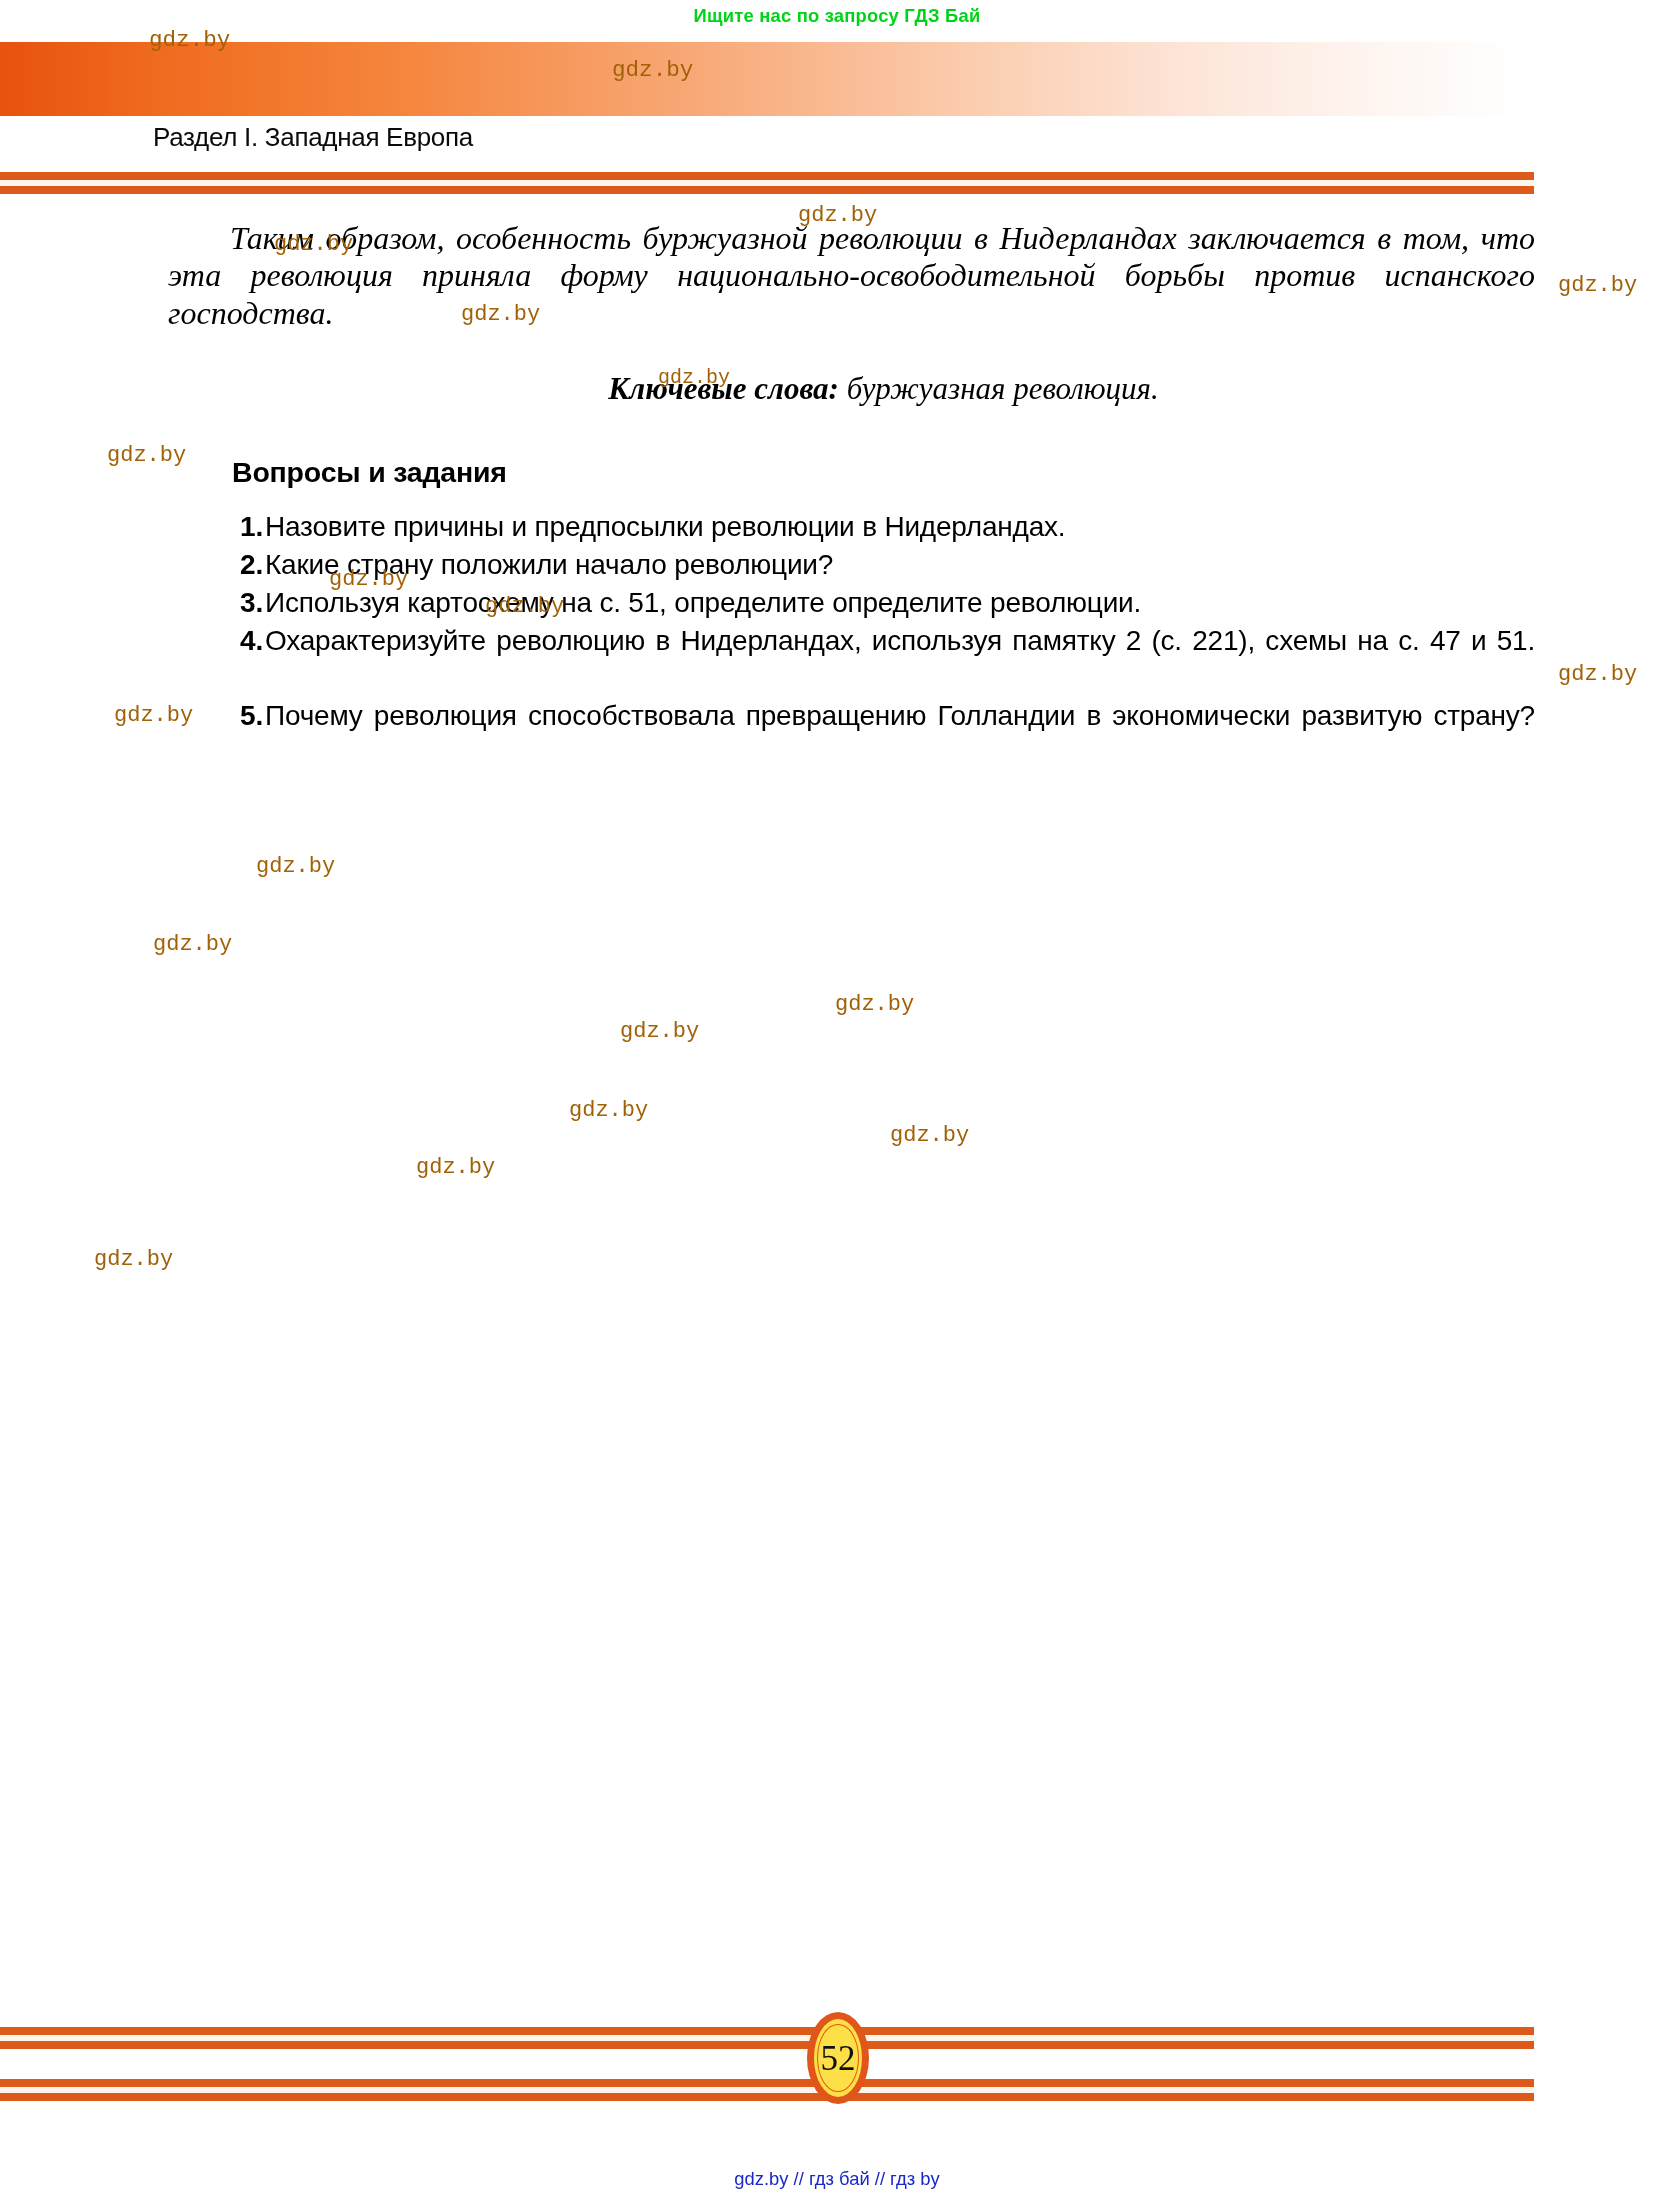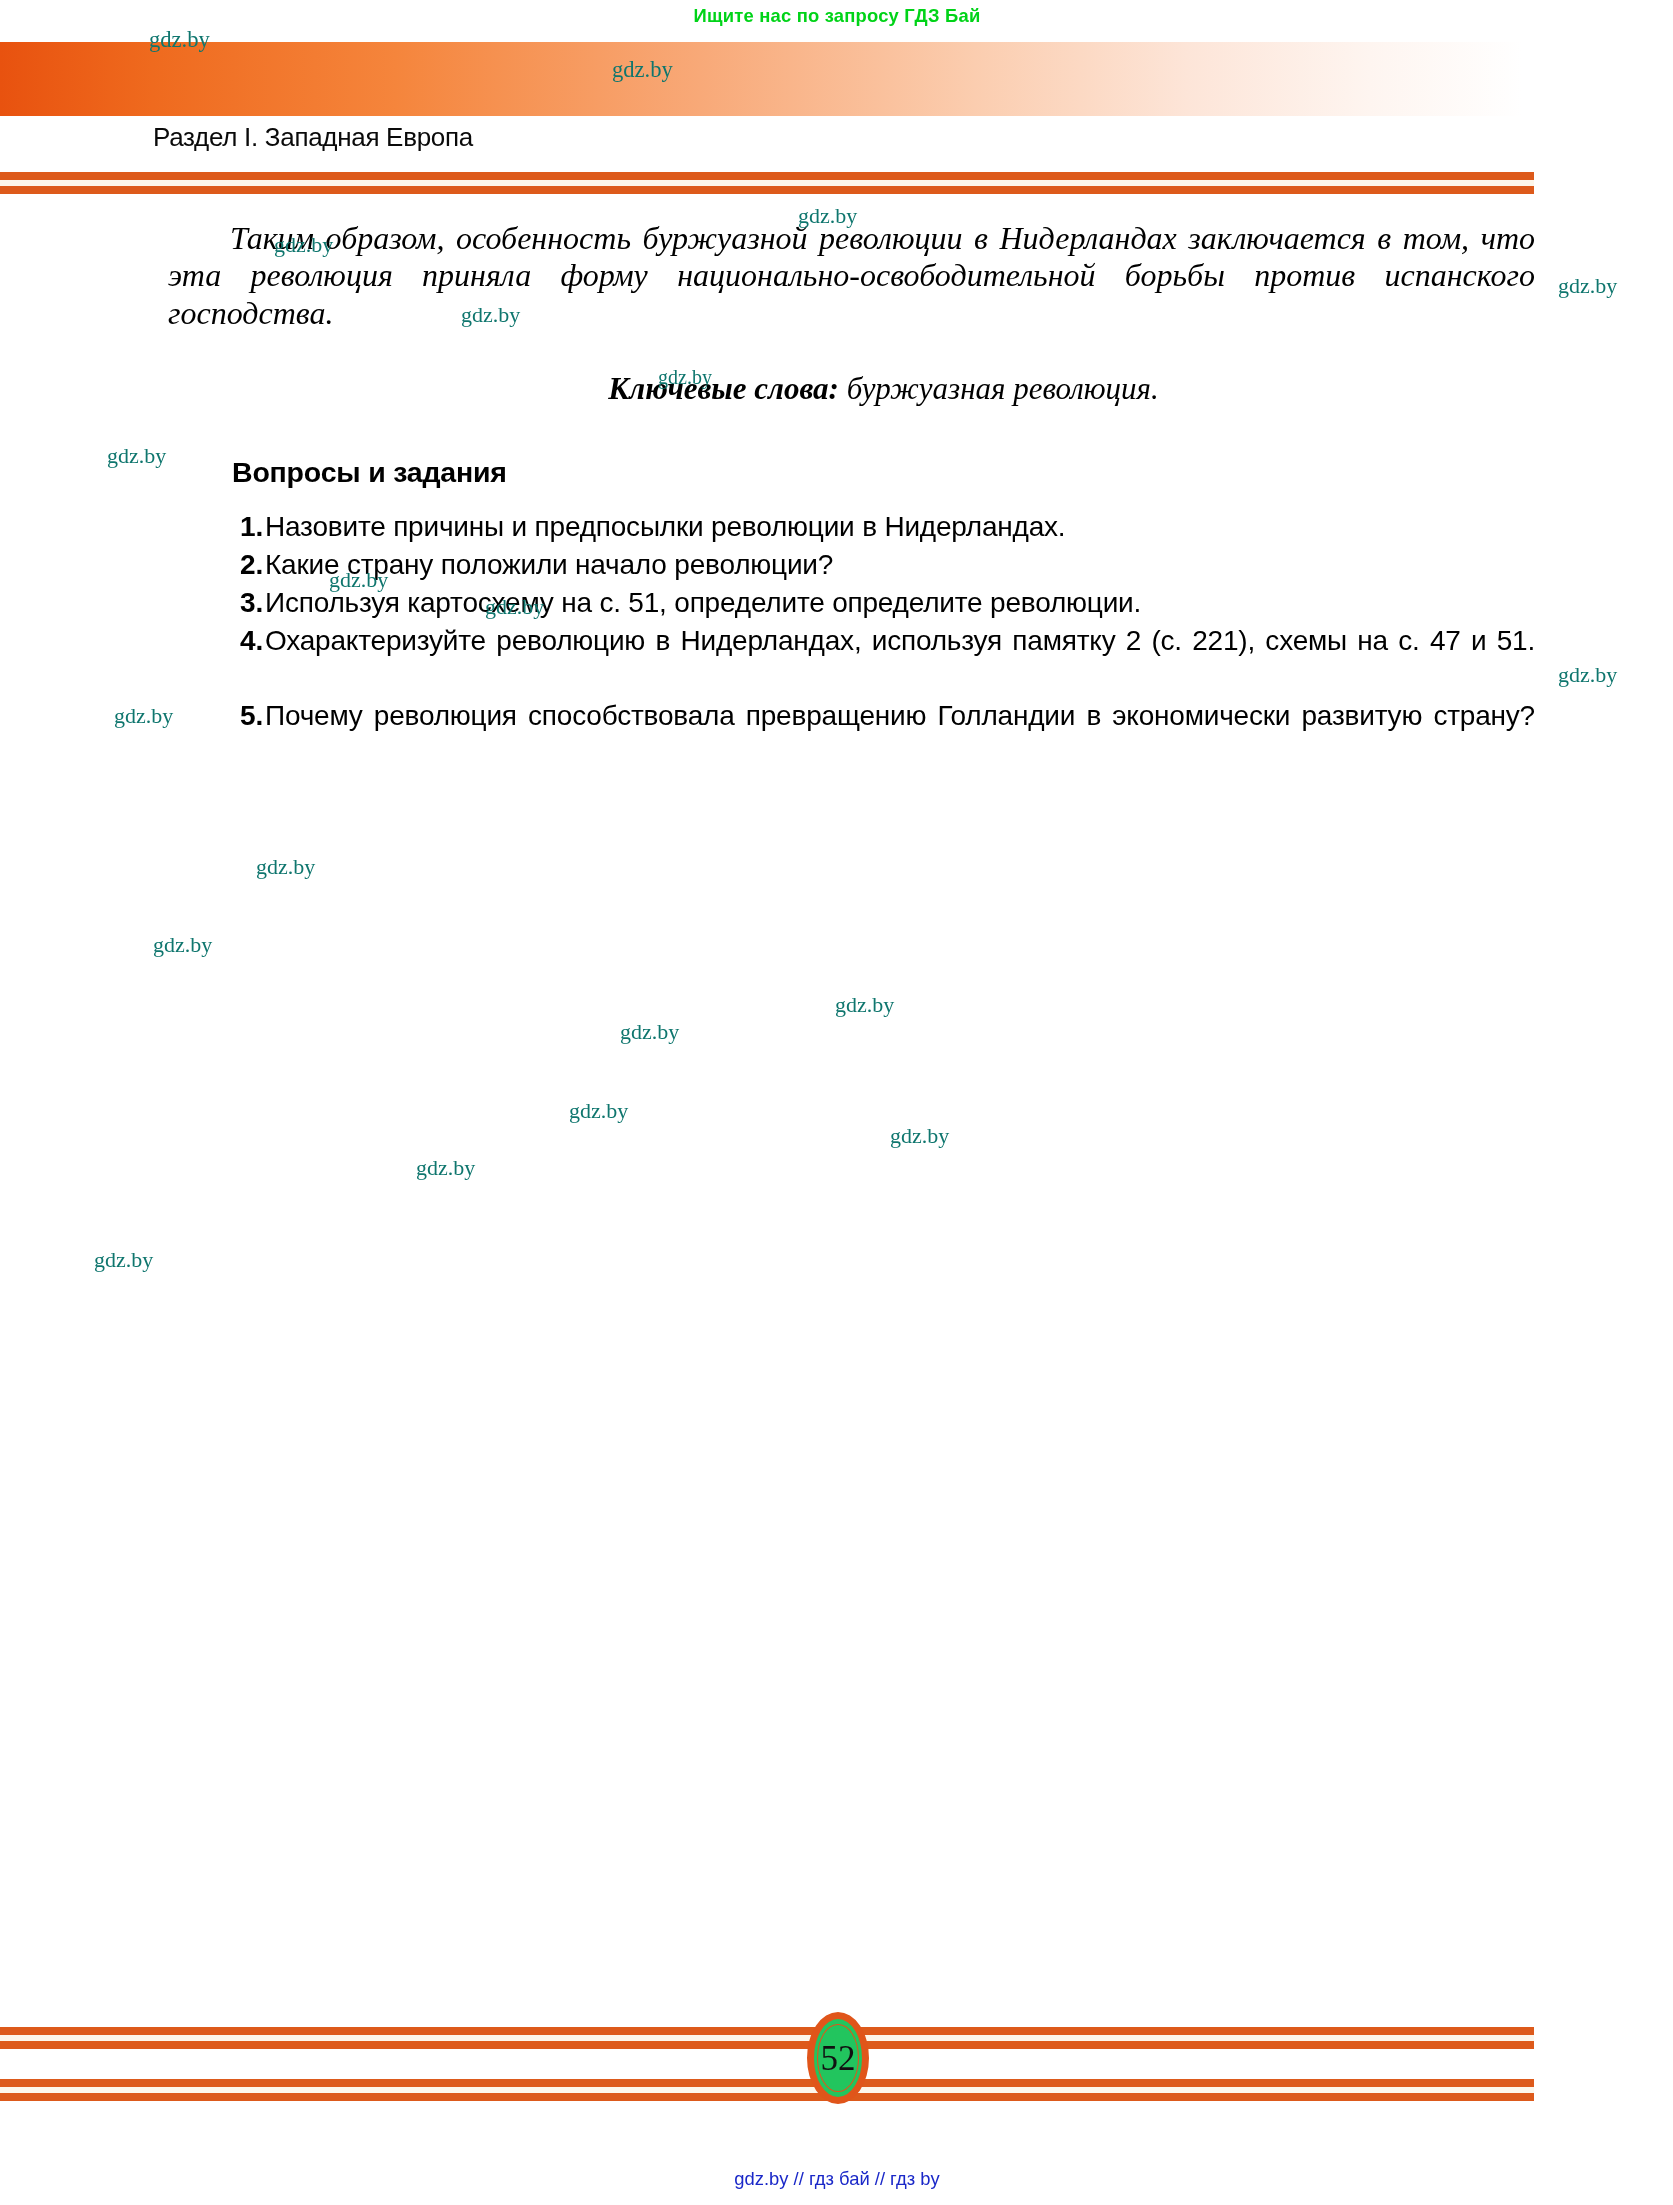--- a/index.html
+++ b/index.html
@@ -173,21 +173,21 @@
   }
 
   
   .page-badge {
     position: absolute;
     left: 807px;
     top: 2012px;
     width: 62px;
     height: 92px;
     border-radius: 50%;
-    background: #22c55e;
+    background: #fde047;
     border: 7.5px solid #e0551a;
     box-sizing: border-box;
     display: flex;
     align-items: center;
     justify-content: center;
     z-index: 5;
   }
   .page-badge-inner {
     position: absolute;
     left: 3.4px;
@@ -215,22 +215,22 @@
     width: 1674px;
     text-align: center;
     color: #1a28c8;
     font-size: 18.4px;
     font-family: "Liberation Sans", sans-serif;
   }
 
   
   .wm {
     position: absolute;
-    font-family: Liberation Serif, serif;
-    color: #0f766e;
+    font-family: Liberation Mono, monospace;
+    color: #a16207;
     white-space: nowrap;
     z-index: 4;
   }
 </style>
 </head>
 <body>
 
 <div class="promo-banner">
   <span class="promo-banner-text">Ищите нас по запросу ГДЗ Бай</span>
 </div>

